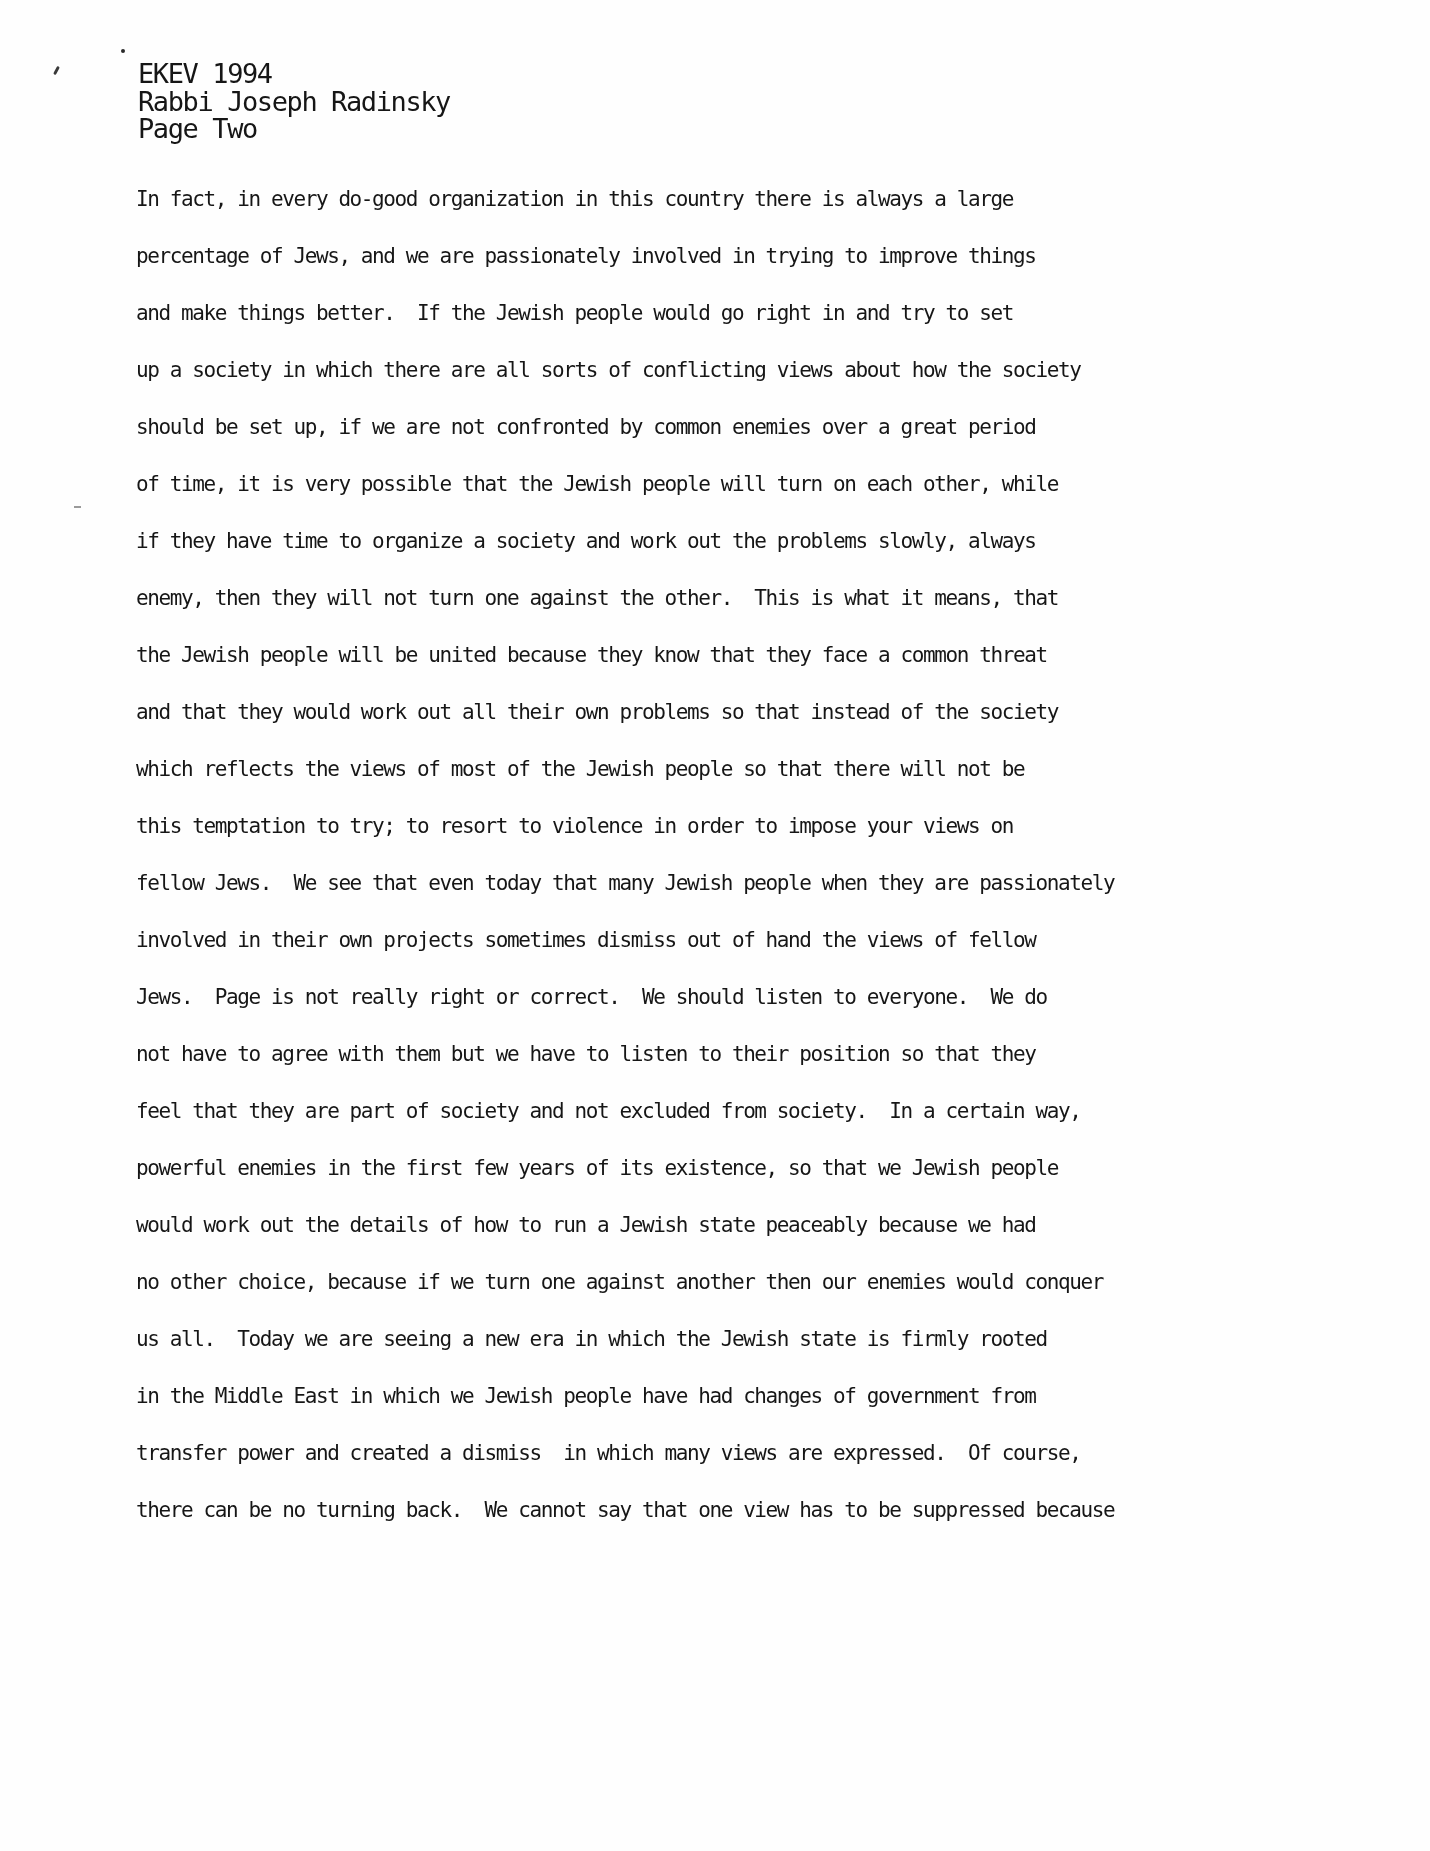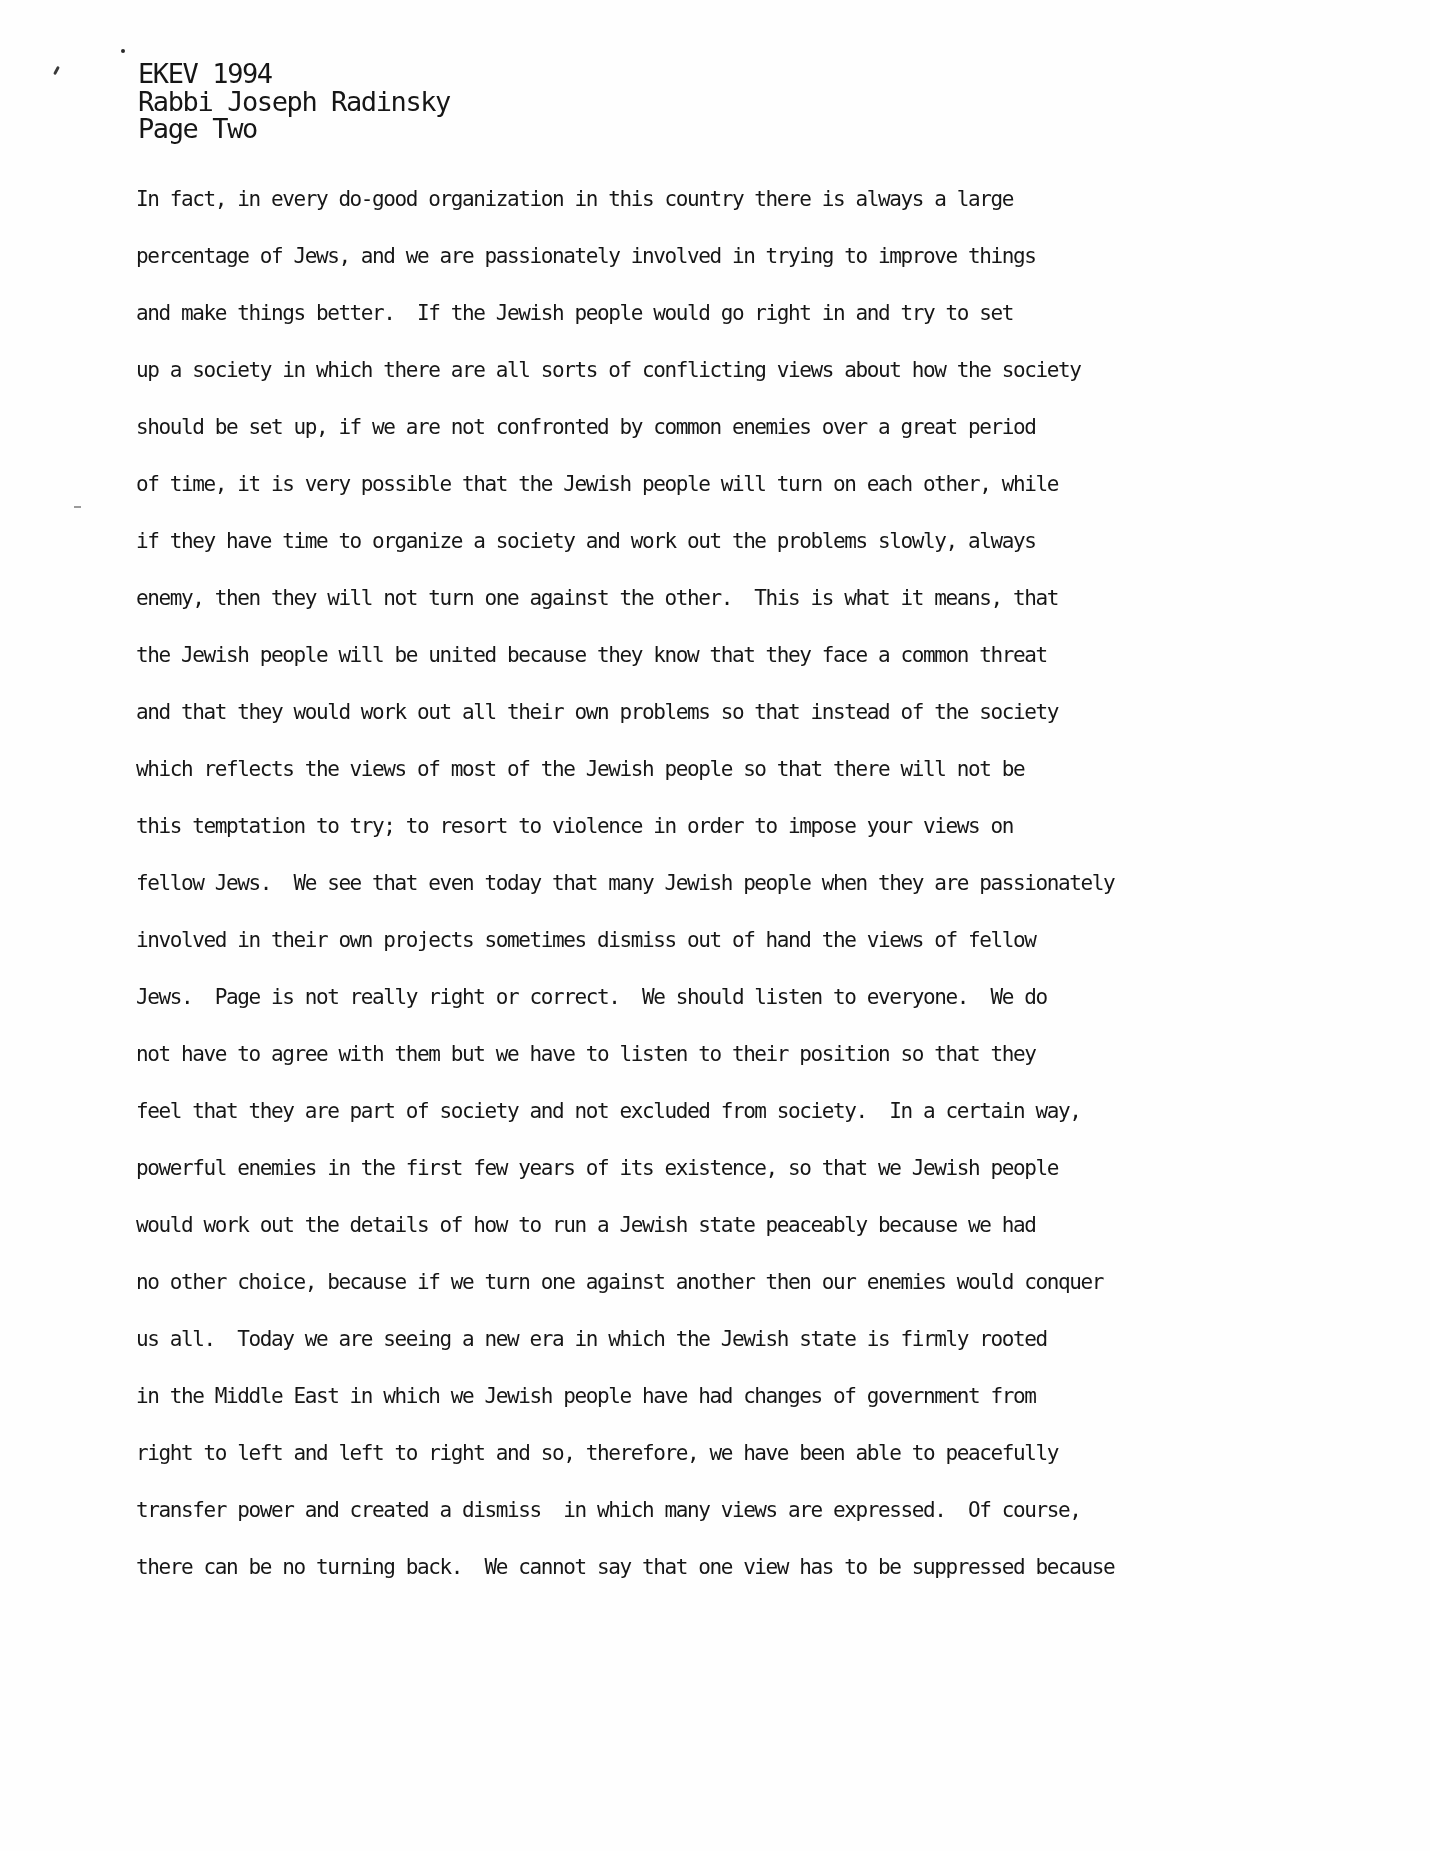--- a/index.html
+++ b/index.html
@@ -96,18 +96,17 @@
     <div class="doc-line">fellow Jews.  We see that even today that many Jewish people when they are passionately</div>
     <div class="doc-line">involved in their own projects sometimes dismiss out of hand the views of fellow</div>
     <div class="doc-line">Jews.  Page is not really right or correct.  We should listen to everyone.  We do</div>
     <div class="doc-line">not have to agree with them but we have to listen to their position so that they</div>
     <div class="doc-line">feel that they are part of society and not excluded from society.  In a certain way,</div>
     <div class="doc-line">powerful enemies in the first few years of its existence, so that we Jewish people</div>
     <div class="doc-line">would work out the details of how to run a Jewish state peaceably because we had</div>
     <div class="doc-line">no other choice, because if we turn one against another then our enemies would conquer</div>
     <div class="doc-line">us all.  Today we are seeing a new era in which the Jewish state is firmly rooted</div>
     <div class="doc-line">in the Middle East in which we Jewish people have had changes of government from</div>
-    <div class="doc-line">right to left and left to right and so, therefore, we have been able to peacefully</div>
     <div class="doc-line">transfer power and created a dismiss  in which many views are expressed.  Of course,</div>
     <div class="doc-line">there can be no turning back.  We cannot say that one view has to be suppressed because</div>
   </div>
 
 </div>
 
 </body></html>

